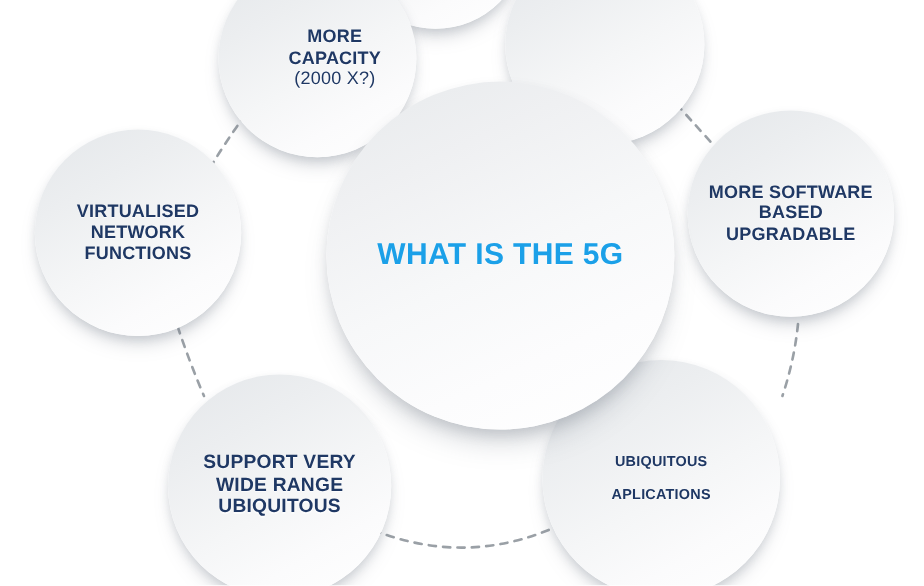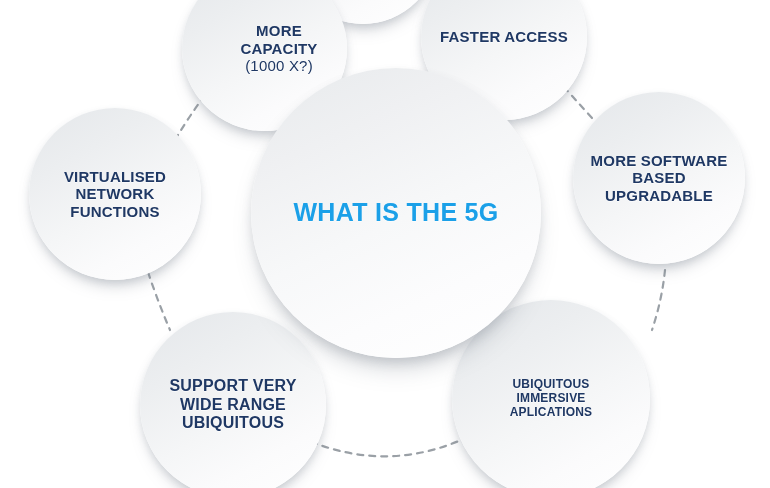--- a/index.html
+++ b/index.html
@@ -42,21 +42,21 @@
     font-weight: bold;
     padding: 0 6px;
     text-shadow: 0 1px 0 rgba(255,255,255,0.65);
   }
   .sub {
     display: block;
     font-weight: normal;
   }
   
   #bubble-center {
-    left: 251px;
+    left: 272px;
     top: 68px;
     width: 290px;
     height: 290px;
     background: linear-gradient(155deg, #e7eaec 0%, #eff0f2 25%, #f7f8f9 52%, #fcfcfd 74%, #ffffff 100%);
     box-shadow: 0 16px 26px -10px rgba(120,128,140,0.45),
                 0 5px 10px rgba(120,128,140,0.18);
     z-index: 6;
   }
   #bubble-center .label {
     color: #1ba0e8;
@@ -137,27 +137,26 @@
       <path d="M300,437 Q390,478 478,432"></path>
       <path d="M665,270 Q662,300 652,330"></path>
     </g>
   </svg>
 
   <div class="bubble" id="bubble-top-partial"></div>
 
   <div class="bubble" id="bubble-capacity">
     <div class="label">
       <span>MORE CAPACITY</span>
-      <span class="sub">(1000 X?)</span>
+      <span class="sub">(2000 X?)</span>
     </div>
   </div>
 
   <div class="bubble" id="bubble-faster">
     <div class="label">
-      <span>FASTER ACCESS</span>
     </div>
   </div>
 
   <div class="bubble" id="bubble-virtualised">
     <div class="label">
       <span>VIRTUALISED</span><br>
       <span>NETWORK</span><br>
       <span>FUNCTIONS</span>
     </div>
   </div>
@@ -174,21 +173,21 @@
     <div class="label">
       <span>SUPPORT VERY</span><br>
       <span>WIDE RANGE</span><br>
       <span>UBIQUITOUS</span>
     </div>
   </div>
 
   <div class="bubble" id="bubble-ubiquitous">
     <div class="label">
       <span>UBIQUITOUS</span><br>
-      <span>IMMERSIVE</span><br>
+      <br>
       <span>APLICATIONS</span>
     </div>
   </div>
 
   <div class="bubble" id="bubble-center">
     <div class="label">
       <span>WHAT IS THE 5G</span><br>
     </div>
   </div>
 

